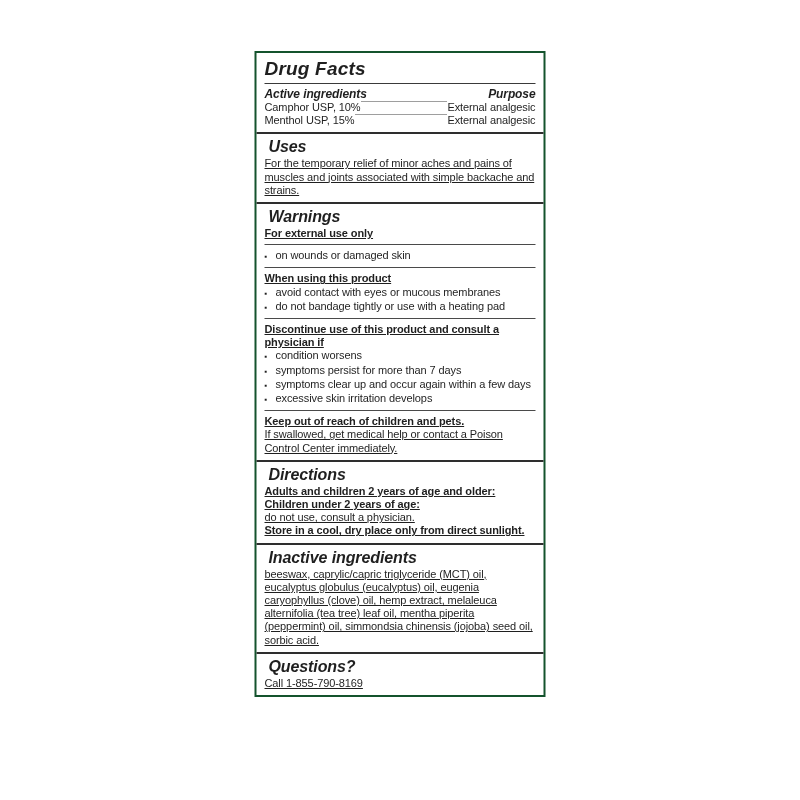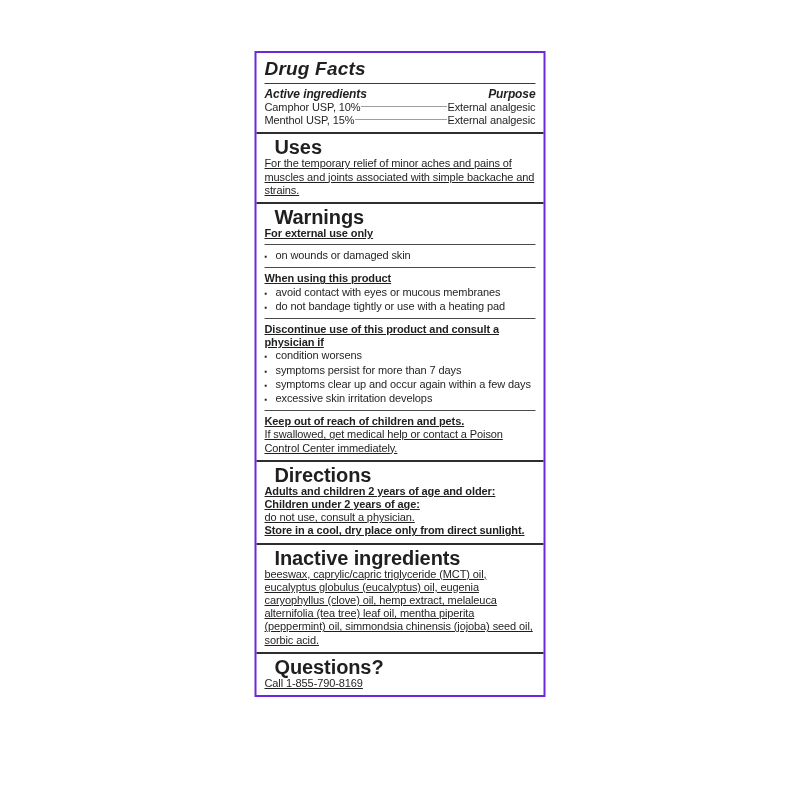--- a/index.html
+++ b/index.html
@@ -17,21 +17,21 @@
     height: 800px;
     background: #ffffff;
   }
   .panel {
     position: absolute;
     left: 50%;
     transform: translateX(-50%);
     top: 51px;
     width: 291px;
     box-sizing: border-box;
-    border: 2px solid #6d28d9;
+    border: 2px solid #14532d;
     background: #ffffff;
     font-size: 11px;
     line-height: 13.2px;
     letter-spacing: -0.1px;
   }
   .section {
     border-top: 2px solid #2e2e2e;
     padding: 4px 8px 5px 8px;
   }
   .section.first { border-top: 0; }
@@ -47,37 +47,38 @@
     border: 0;
     border-top: 1.5px solid #3a3a3a;
     margin: 3px 0 3px 0;
   }
   .thin-rule {
     border: 0;
     border-top: 1px solid #4a4a4a;
     margin: 4px 0;
   }
   .sec-title {
-    font-size: 20px;
+    font-size: 16px;
     line-height: 18px;
     font-weight: bold;
-    margin: 0 0 1px 10px;
+    font-style: italic;
+    margin: 0 0 1px 4px;
   }
   .ai-header {
     display: flex;
     justify-content: space-between;
     align-items: center;
     font-weight: bold;
     font-style: italic;
     font-size: 12px;
     line-height: 14px;
   }
   .ing-row {
     display: flex;
-    align-items: center;
+    align-items: flex-start;
   }
   .ing-row .dots {
     flex: 1;
     min-width: 8px;
     border-bottom: 1.5px dotted #3c3c3c;
     margin: 0 1px 3px 1px;
   }
   p { margin: 0; text-decoration: underline; }
   .b { font-weight: bold; }
   .bullet {

